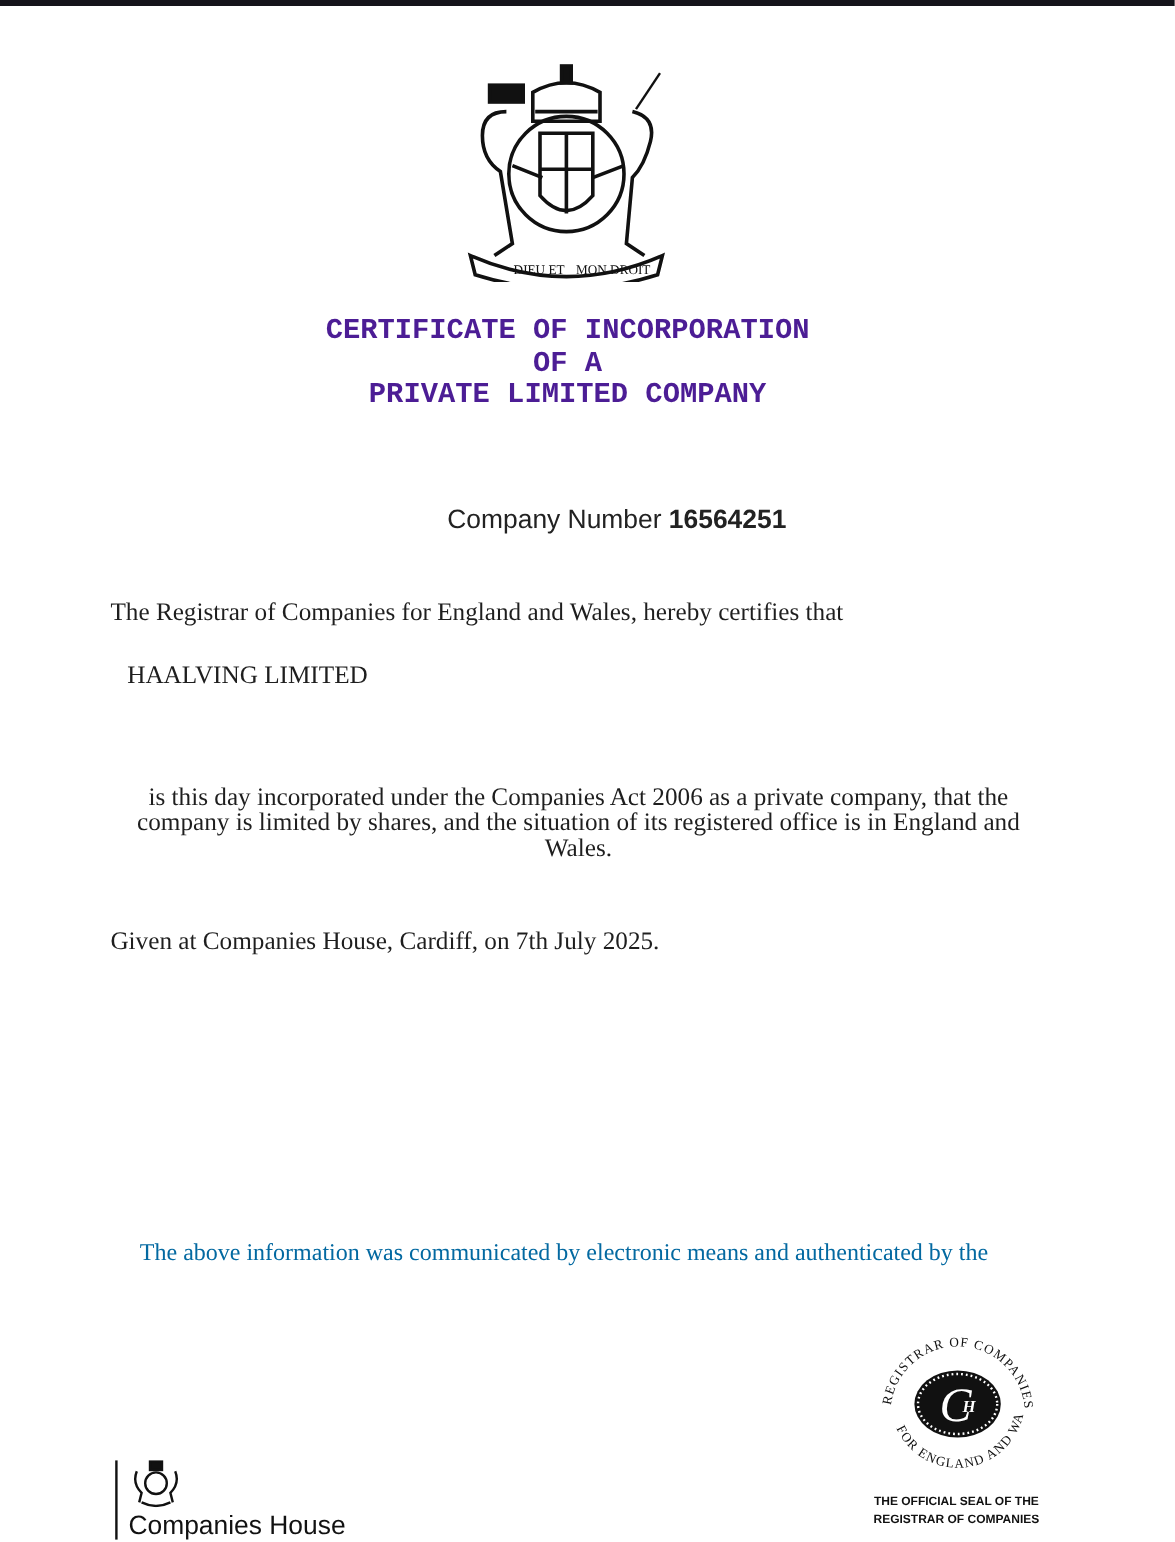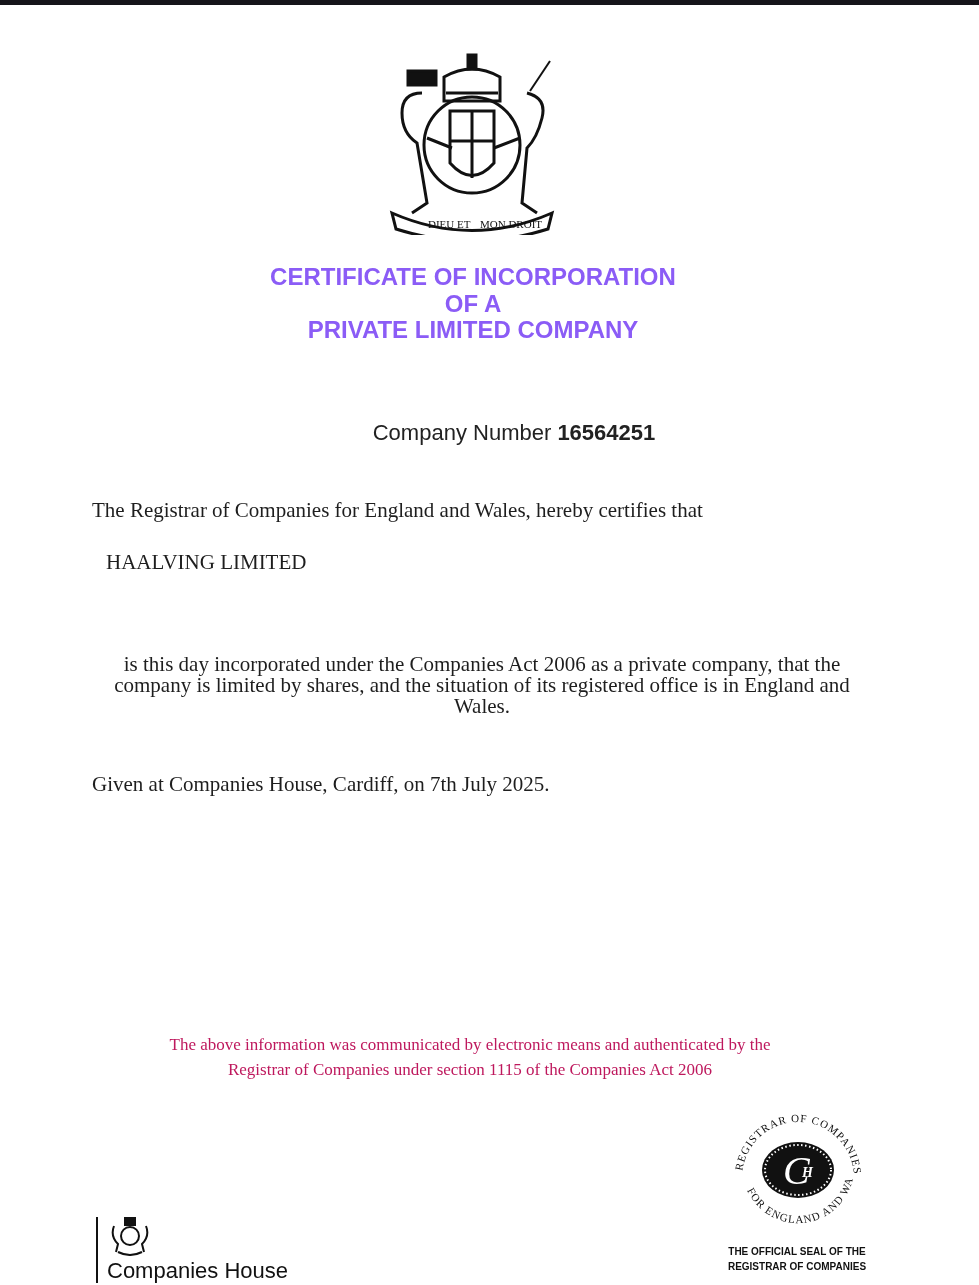--- a/index.html
+++ b/index.html
@@ -5,37 +5,37 @@
     html, body { margin: 0; padding: 0; }
     body {
       width: 979px; height: 1285px; position: relative; overflow: hidden;
       background: #ffffff; color: #1a1a1a;
       font-family: "Liberation Serif", serif;
     }
     .topbar { position: absolute; left: 0; top: 0; width: 979px; height: 5px; background: #15141a; }
     .crest { position: absolute; left: 372px; top: 53px; width: 200px; height: 182px; }
     .title {
       position: absolute; left: 0; top: 264px; width: 946px; text-align: center;
-      font-family: Liberation Sans, sans-serif; font-weight: bold; font-size: 24px;
-      line-height: 26.5px; color: #8b5cf6;
+      font-family: Liberation Mono, monospace; font-weight: bold; font-size: 24px;
+      line-height: 26.5px; color: #4c1d95;
     }
     .company-number {
       position: absolute; left: 0; top: 420px; width: 950px; text-align: center;
       font-family: "Liberation Sans", sans-serif; font-size: 22px; color: #222; padding-left: 39px;
     }
     .company-number b { font-weight: bold; }
     .p { position: absolute; left: 92px; font-size: 21px; color: #1e1e1e; text-align: center; }
     .p1 { top: 498px; }
     .p2 { top: 550px; margin-left: 14px; }
     .p3 { top: 654px; width: 780px; line-height: 21px; }
     .p4 { top: 772px; }
     .p4 b { font-weight: normal; }
     .footnote {
       position: absolute; left: 0; top: 1032px; width: 940px; text-align: center;
-      font-size: 17px; line-height: 25px; color: #be185d;
+      font-size: 20px; line-height: 25px; color: #0369a1;
     }
     .seal { position: absolute; left: 728px; top: 1100px; width: 140px; height: 140px; }
     .seal-caption {
       position: absolute; left: 690px; top: 1245px; width: 214px; text-align: center;
       font-family: "Liberation Sans", sans-serif; font-weight: bold; font-size: 10px;
       line-height: 14.5px; color: #111;
     }
     .ch-logo { position: absolute; left: 96px; top: 1214px; width: 230px; height: 70px; }
     .ch-bar { position: absolute; left: 0; top: 3px; width: 2px; height: 66px; background: #111; }
     .ch-crest { position: absolute; left: 12px; top: 2px; width: 44px; height: 40px; }
@@ -87,21 +87,20 @@
 <div class="p p1">The Registrar of Companies for England and Wales, hereby certifies that</div>
 <div class="p p2">HAALVING LIMITED</div>
 <div class="p p3">is this day incorporated under the Companies Act 2006 as a private company, that the company is limited by shares, and the situation of its registered office is in England and Wales.</div>
 <div class="p p4">
   <span>Given at Companies House, Cardiff, on</span>
   <b>7th July 2025</b><span>.</span>
 </div>
 
 <div class="footnote">
   <div>The above information was communicated by electronic means and authenticated by the</div>
-  <div>Registrar of Companies under section 1115 of the Companies Act 2006</div>
 </div>
 
 <svg class="seal" viewBox="0 0 140 140">
   <defs>
     <path id="ringTop" d="M14 78 A56 56 0 1 1 126 78"></path>
     <path id="ringBot" d="M16 82 A56 56 0 0 0 124 82"></path>
   </defs>
   <text font-family="Liberation Serif, serif" font-size="11" fill="#111" letter-spacing="1">
     <textPath href="#ringTop" startOffset="4%">REGISTRAR OF COMPANIES</textPath>
   </text>

